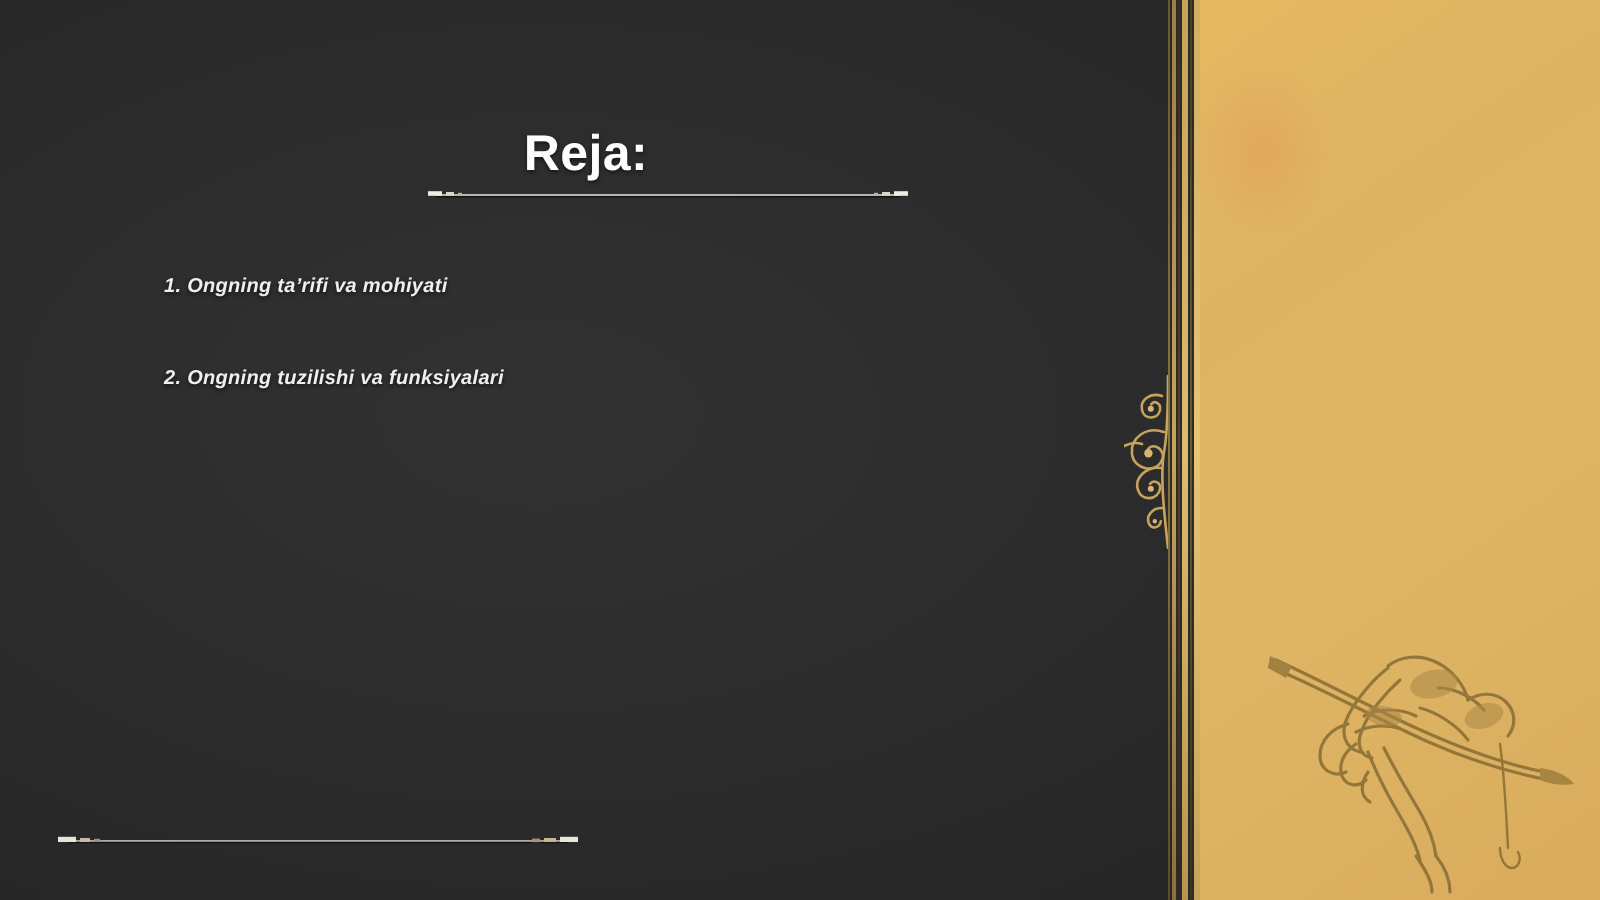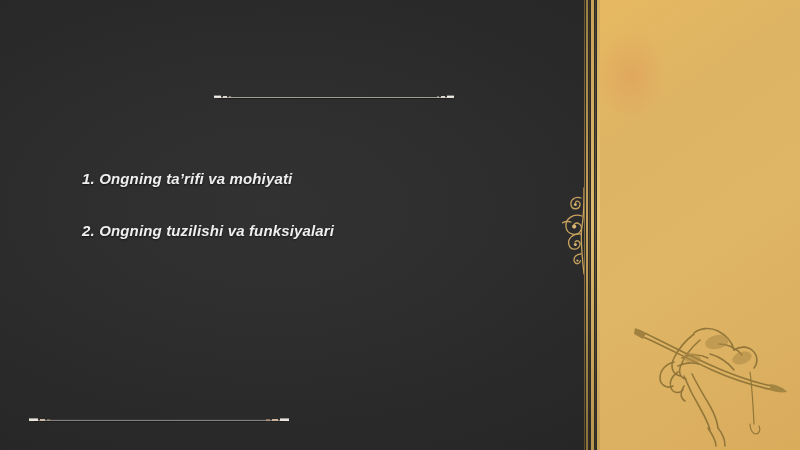--- a/index.html
+++ b/index.html
@@ -60,28 +60,27 @@
 
   
   .plan-list {
     position: absolute;
     left: 82px;
     top: 138px;
     width: 470px;
   }
   .plan-item {
     color: #efefef;
-    font-size: 15px;
+    font-size: 10px;
     font-style: italic;
     font-weight: bold;
     letter-spacing: 0.15px;
     margin-bottom: 35px;
     text-shadow: 0 1px 2px rgba(0,0,0,0.6);
     white-space: nowrap;
-    margin-top: 32px;
   }
   .plan-item:last-child { margin-bottom: 0; }
 
   
   .gold-panel {
     position: absolute;
     left: 600px; top: 0;
     width: 200px;
     height: 450px;
     background:
@@ -130,20 +129,21 @@
   }
   .hand-art svg { display: block; width: 100%; height: 100%; }
 </style>
 </head>
 <body>
 
 <div id="slide">
 
   <div class="dark-panel"></div>
 
+  <div class="title">Reja:</div>
 
   <div class="rule rule-title">
     <svg viewBox="0 0 244 14" preserveAspectRatio="none">
       <line x1="6" y1="7.5" x2="238" y2="7.5" stroke="#b9b5ad" stroke-width="0.9"></line>
       <line x1="6" y1="8.4" x2="238" y2="8.4" stroke="#141414" stroke-width="0.7"></line>
       <rect x="2" y="5.6" width="7" height="2.3" fill="#efece4"></rect>
       <rect x="11" y="6.0" width="4" height="1.9" fill="#dad6cc"></rect>
       <rect x="17" y="6.4" width="2" height="1.5" fill="#b8b4aa"></rect>
       <rect x="235" y="5.6" width="7" height="2.3" fill="#efece4"></rect>
       <rect x="229" y="6.0" width="4" height="1.9" fill="#dad6cc"></rect>

